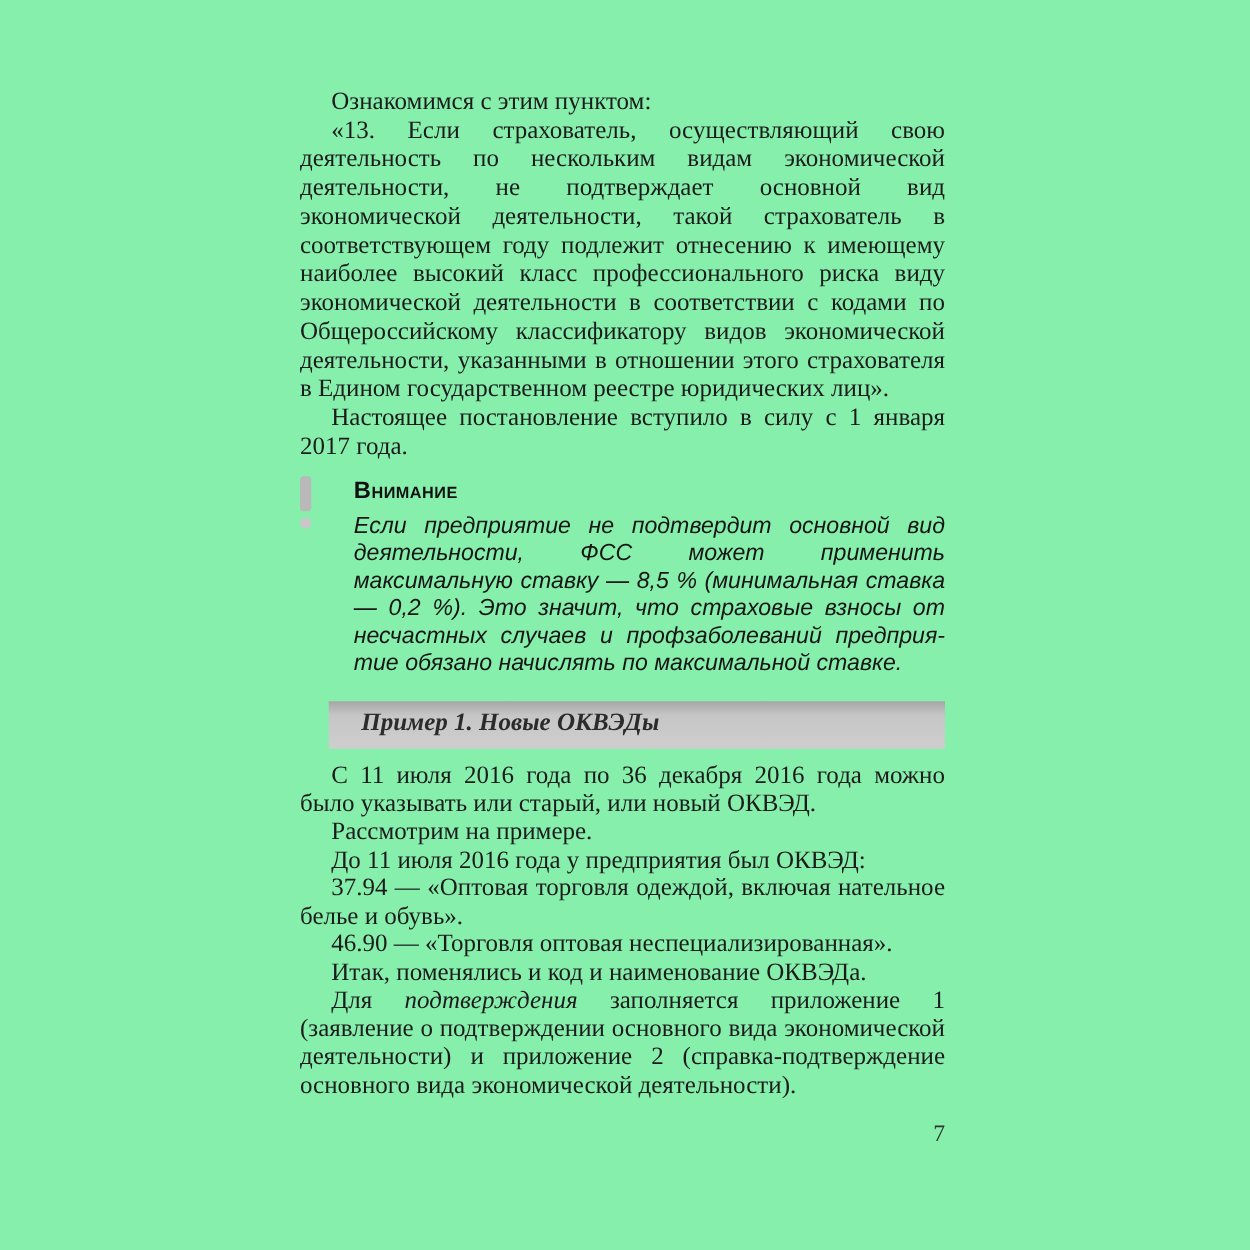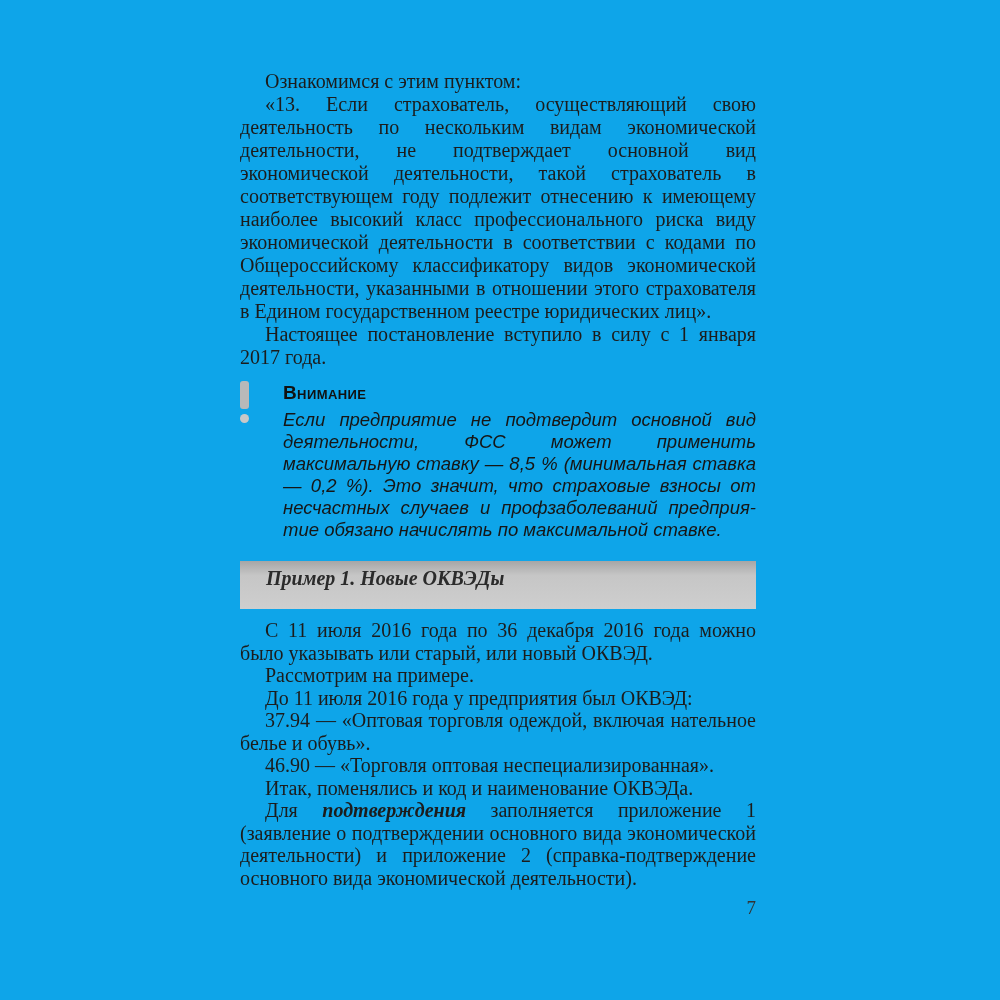--- a/index.html
+++ b/index.html
@@ -1,38 +1,38 @@
 <!DOCTYPE html>
 <html><head>
 <meta charset="utf-8">
 <style>
   html, body { margin: 0; padding: 0; background: #ffffff; }
   .page {
     position: relative;
     width: 1000px;
     height: 1000px;
-    background: #0ea5e9;
+    background: #86efac;
     font-family: "Liberation Serif", serif;
     color: #1c1c1c;
     overflow: hidden;
   }
   .content {
     position: absolute;
     left: 240px;
     top: 70px;
     width: 516px;
   }
   .intro p, .example-body p {
     margin: 0;
     font-size: 20px;
     line-height: 23px;
     text-align: justify;
     text-indent: 25px;
   }
-  .em-bi { font-weight: bold; font-style: italic; }
+  .em-bi { font-weight: normal; font-style: italic; }
 
   
   .attention {
     position: relative;
     margin-top: 12px;
     padding-left: 43px;
   }
   .attention-icon { position: absolute; left: 0px; top: 0px; width: 10px; }
   .attention-icon .bar {
     width: 9px; height: 28px;
@@ -60,29 +60,30 @@
     line-height: 22px;
     text-align: justify;
     color: #161616;
     margin-top: 4px;
     font-style: italic;
   }
 
   
   .example-header {
     margin-top: 20px;
-    height: 48px;
+    height: 38px;
     line-height: 34px;
     box-sizing: border-box;
     padding-left: 26px;
     background: linear-gradient(180deg, #a6a6a6 0%, #c6c6c6 30%, #cecece 100%);
     font-weight: 700;
     font-style: italic;
     font-size: 20px;
     color: #2b2b2b;
+    margin-left: 23px;
   }
   .example-body { margin-top: 10px; }
   .example-body p { line-height: 22.5px; }
 
   .page-number {
     position: absolute;
     left: 240px;
     top: 897px;
     width: 516px;
     text-align: right;

